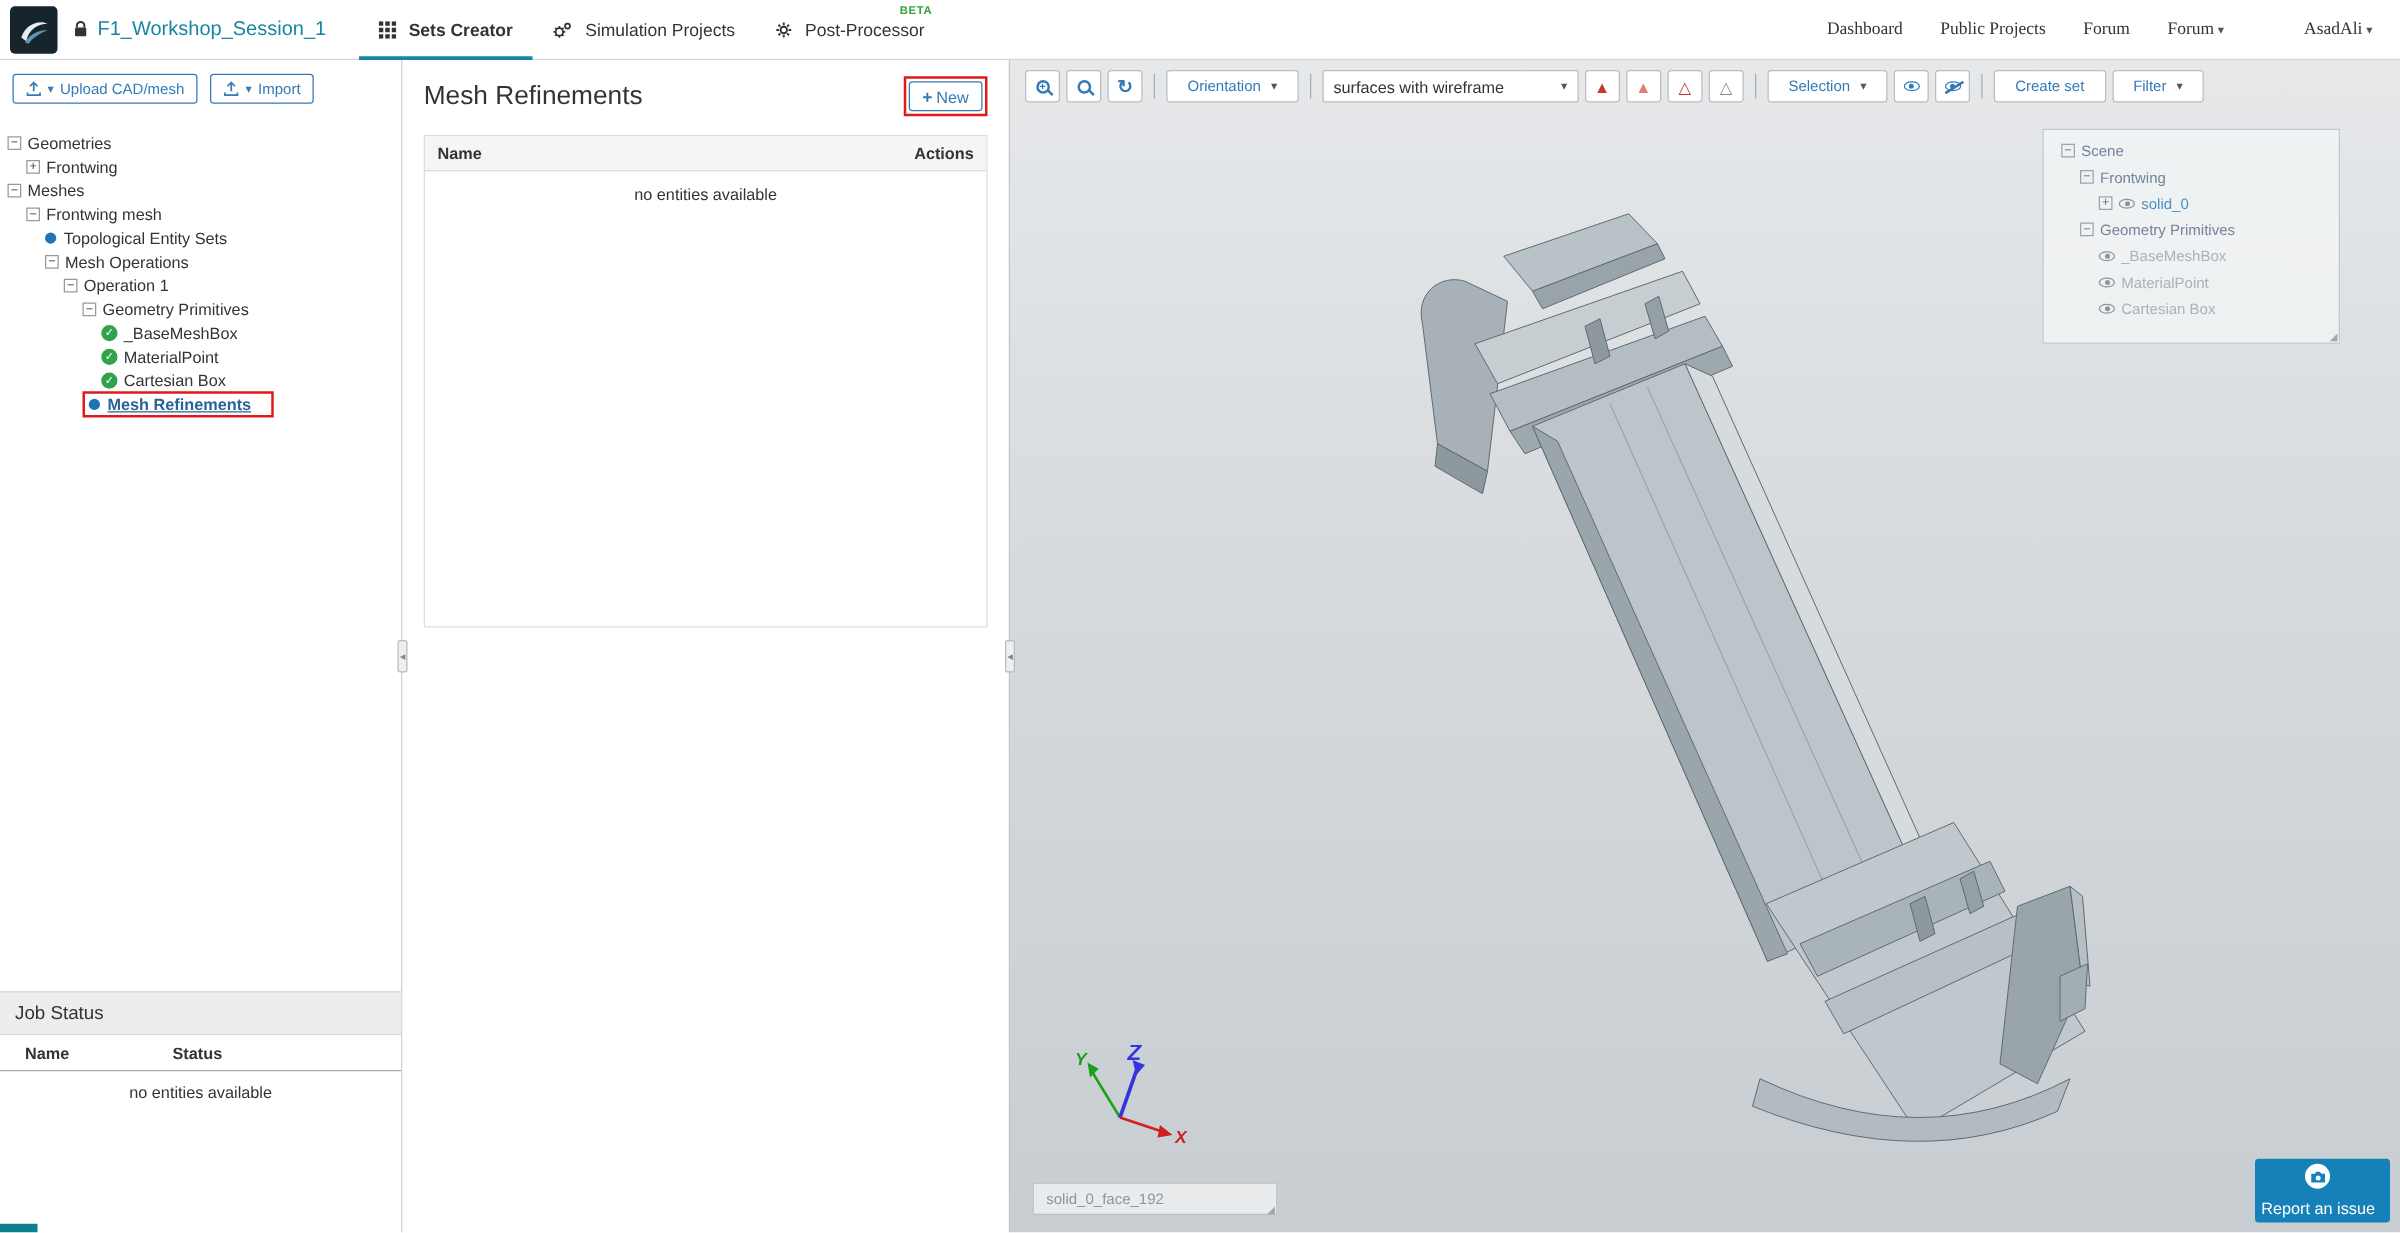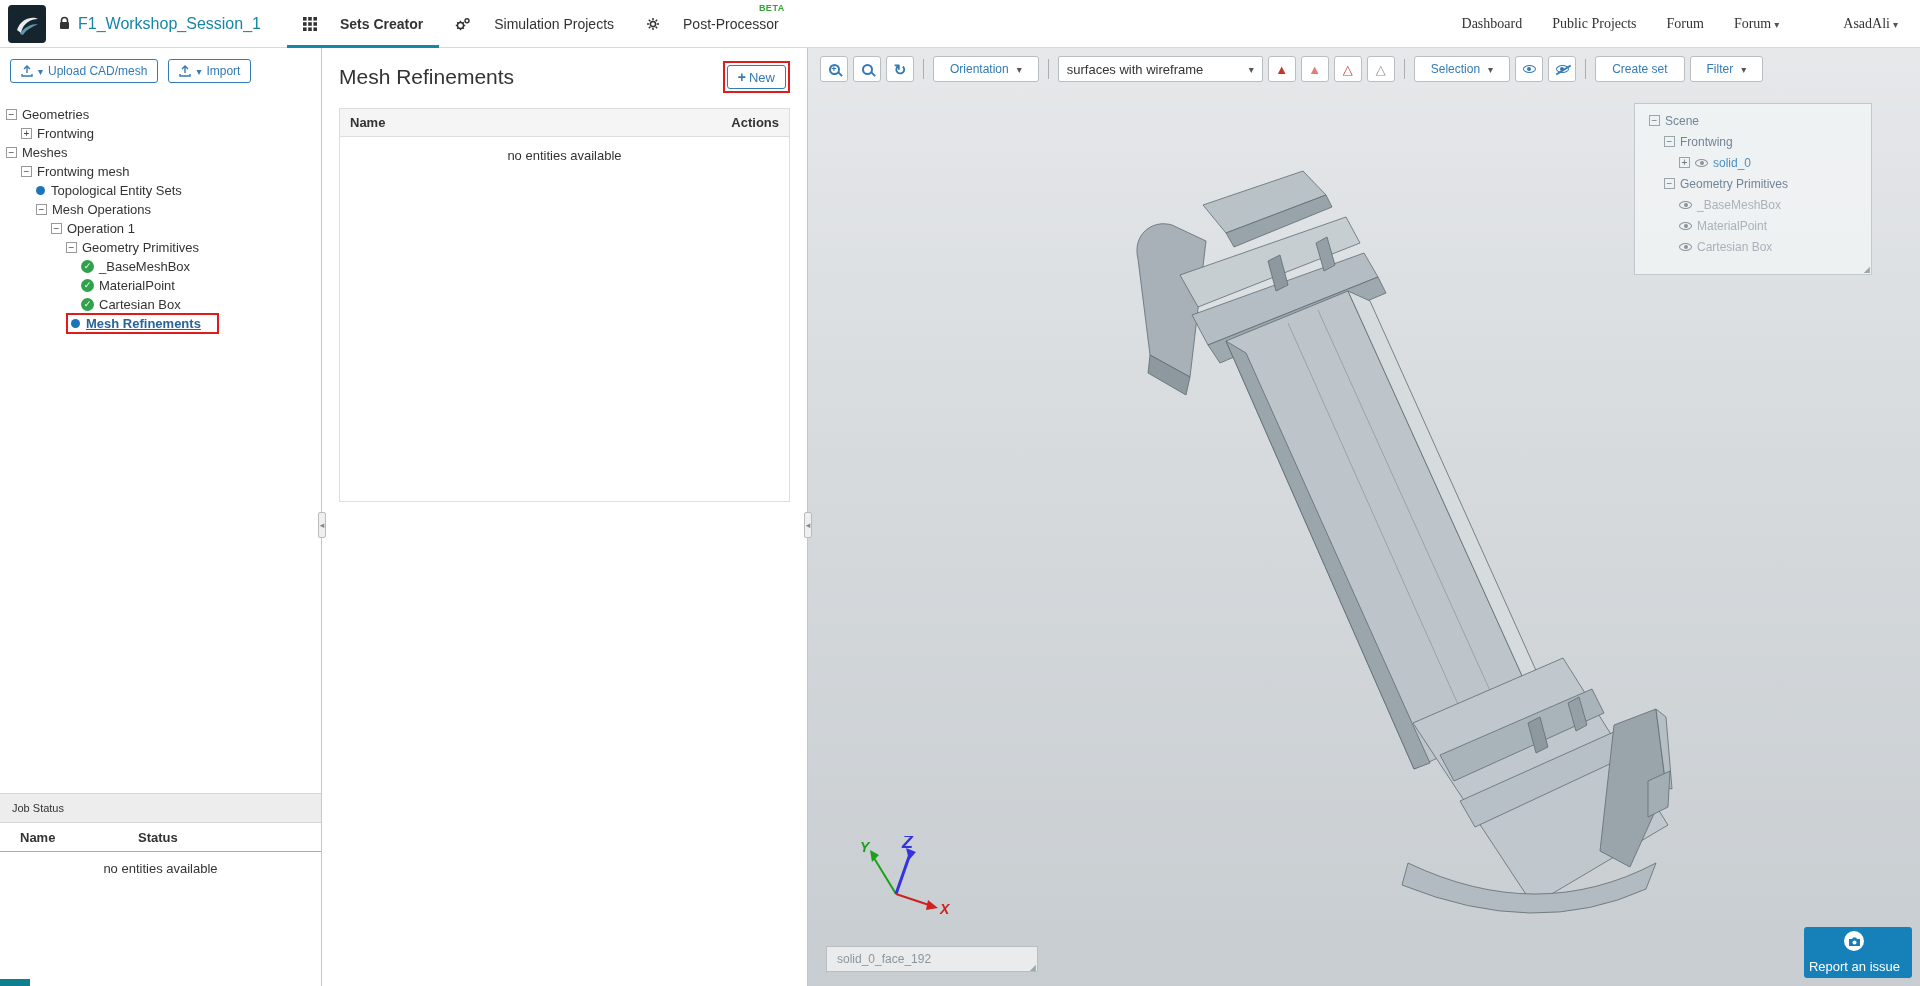--- a/index.html
+++ b/index.html
@@ -5,21 +5,21 @@
   * { box-sizing: border-box; margin: 0; padding: 0; }
   html,body { width:1920px; height:986px; overflow:hidden; }
   body { font-family:"Liberation Sans",sans-serif; font-size:13px; color:#333; background:#fff; position:relative; }
 
   
   .header { position:absolute; top:0; left:0; right:0; height:48px; background:#fff; border-bottom:1px solid #d8d8d8; display:flex; align-items:center; z-index:30; }
   .logo { width:38px; height:38px; margin:0 12px 0 8px; border-radius:4px; background:#16242e; display:flex; align-items:center; justify-content:center; flex:0 0 auto; }
   .title-wrap { display:flex; align-items:center; gap:7px; }
   .project-title { color:#1786a5; font-size:16px; }
   .tabs { display:flex; align-items:stretch; height:48px; margin-left:26px; }
-  .tab { position:relative; display:flex; align-items:center; gap:23px; padding:0 16px; font-size:14px; color:#333; cursor:pointer;justify-content:flex-end; }
+  .tab { position:relative; display:flex; align-items:center; gap:10px; padding:0 16px; font-size:14px; color:#333; cursor:pointer;justify-content:flex-end; }
   .tab.active { box-shadow: inset 0 -3px 0 #1786a5; font-weight:bold; }
   .beta-badge { position:absolute; top:3px; right:10px; color:#35a435; font-size:9px; font-weight:bold; letter-spacing:.5px; }
   .top-nav { margin-left:auto; display:flex; align-items:center; gap:30px; font-size:14px; padding-right:22px;font-family:Liberation Serif, serif; }
   .top-nav .nav-item { cursor:pointer; white-space:nowrap; }
   .caret { font-size:10px; color:#555; margin-left:3px; }
   .user-item { margin-left:34px; }
 
   
   .sidebar { position:absolute; top:48px; left:0; width:322px; bottom:0; background:#fff; border-right:1px solid #c6c6c6; }
   .sidebar-buttons { display:flex; gap:10px; padding:11px 10px 4px 10px; }
@@ -31,21 +31,21 @@
   .tree-row-inner { display:inline-flex; align-items:center; }
   .tree-row-inner.red-box { border:2px solid #e01b1b; padding:1px 16px 1px 3px; }
   .expander { display:inline-block; width:11px; height:11px; border:1px solid #999; background:#fff; color:#444; font-size:10px; line-height:9px; text-align:center; margin-right:5px; flex:0 0 auto; }
   .dot { display:inline-block; width:9px; height:9px; border-radius:50%; background:#1d74b8; margin-right:6px; flex:0 0 auto; }
   .check { display:inline-block; width:13px; height:13px; border-radius:50%; background:#31a24c; color:#fff; font-size:9px; line-height:13px; text-align:center; margin-right:5px; flex:0 0 auto; }
   .eye { display:inline-block; width:13px; height:8px; border:1px solid #8a949b; border-radius:50%; position:relative; margin-right:5px; flex:0 0 auto; }
   .eye::after { content:''; position:absolute; width:4px; height:4px; border-radius:50%; background:#8a949b; left:3.5px; top:1px; }
   .tree-label.selected { color:#2a6496; font-weight:bold; text-decoration:underline; }
 
   .job-status { position:absolute; top:745px; left:0; right:0; bottom:0; }
-  .job-title { background:#ededed; border-top:1px solid #d8d8d8; border-bottom:1px solid #d8d8d8; padding:8px 12px; font-size:11px; color:#333; }
+  .job-title { background:#ededed; border-top:1px solid #d8d8d8; border-bottom:1px solid #d8d8d8; padding:8px 12px; font-size:15px; color:#333; }
   .job-head { display:flex; padding:7px 0 6px 20px; border-bottom:1px solid #aaa; font-weight:bold; }
   .job-head .col-name { width:118px; }
   .job-empty { text-align:center; padding-top:9px; color:#333; }
   .corner-accent { position:absolute; left:0; bottom:0; width:30px; height:7px; background:#0d7f8e; }
 
   
   .panel { position:absolute; top:48px; left:322px; width:486px; bottom:0; background:#fff; border-right:1px solid #c6c6c6; }
   .panel-header { display:flex; justify-content:space-between; align-items:center; padding:13px 17px 0 17px; }
   .panel-title { font-size:21px; color:#333; }
   .red-box-wrap { display:inline-block; border:2px solid #e01b1b; padding:2px; }
@@ -83,21 +83,21 @@
   .scene-tree .tree-row { height:21px; font-size:12px; }
   .scene-tree .expander { border-color:#9aa4ab; color:#6a747b; background:transparent; }
   .st-head { color:#72849a; }
   .st-active { color:#4a90c4; }
   .st-dim { color:#a9b2ba; }
   .resize-corner { position:absolute; right:1px; bottom:0; font-size:8px; color:#9aa; }
 
   .model-svg { position:absolute; left:300px; top:115px; z-index:1; }
   .triad-svg { position:absolute; left:46px; top:788px; z-index:5; }
 
-  .face-label { position:absolute; left:18px; bottom:14px; width:212px; padding:5px 10px; background:#e9ebec; border:1px solid #b8bdc1; color:#8d969c; font-size:12px; z-index:10; }
+  .face-label { position:absolute; left:18px; bottom:14px; width:196px; padding:5px 10px; background:#e9ebec; border:1px solid #b8bdc1; color:#8d969c; font-size:12px; z-index:10; }
   .face-label .resize-corner { bottom:-1px; }
 
   .report-btn { position:absolute; right:8px; bottom:8px; display:flex; align-items:center; gap:8px; background:#1581b8; color:#fff; font-size:13px; border:none; border-radius:3px; padding:4px 12px 4px 5px; cursor:pointer; z-index:15; font-family:inherit;flex-direction:column; }
   .cam-circle { width:20px; height:20px; border-radius:50%; background:#fff; display:flex; align-items:center; justify-content:center; }
 </style>
 </head>
 <body>
 
 <div class="header">
   <div class="logo">

